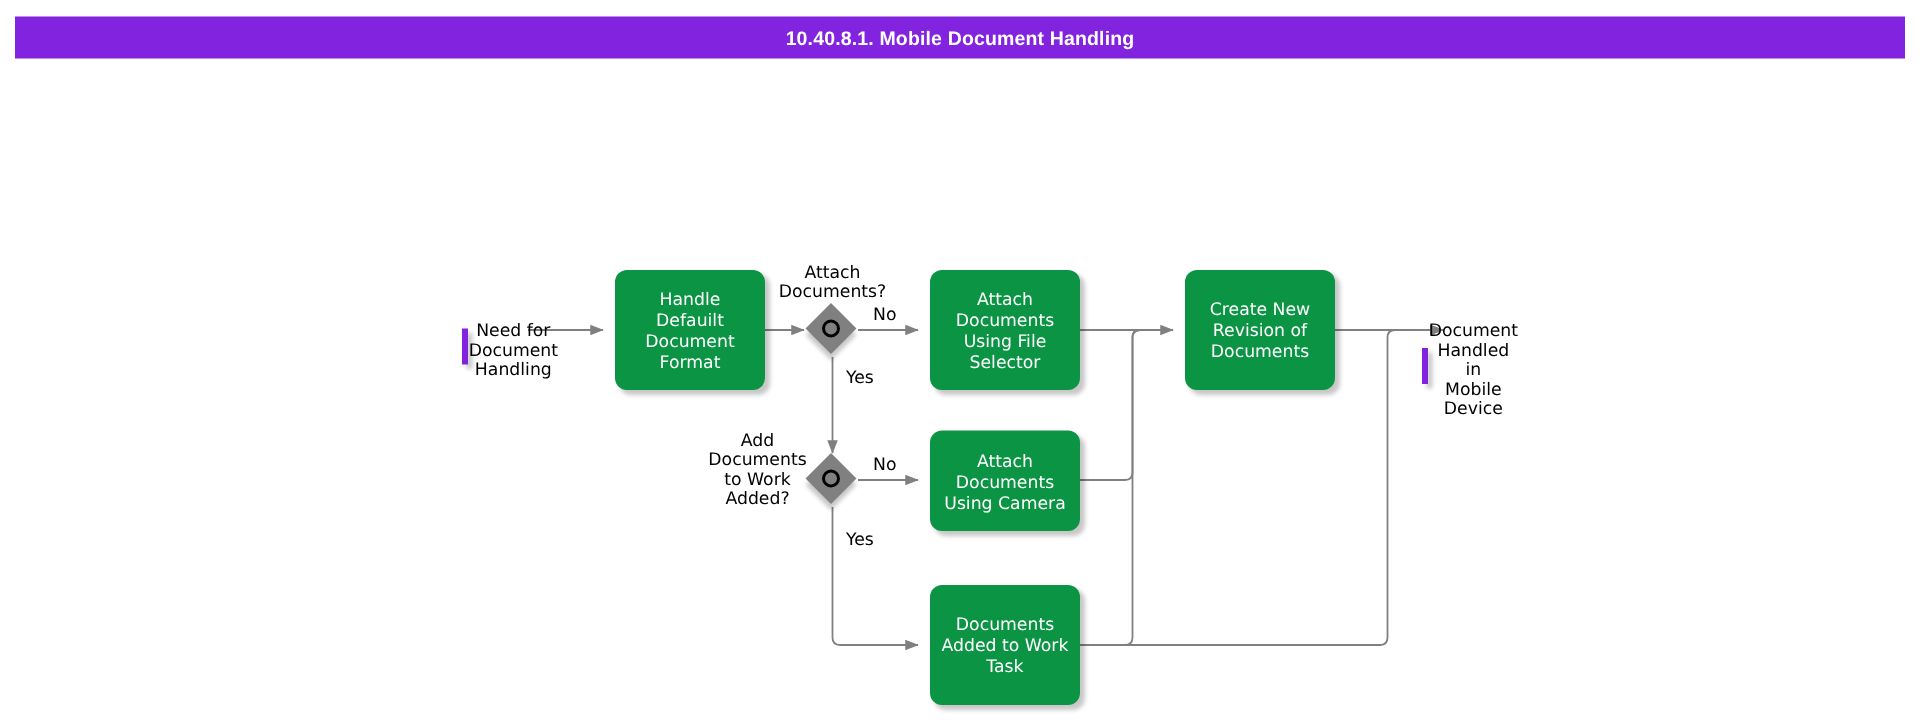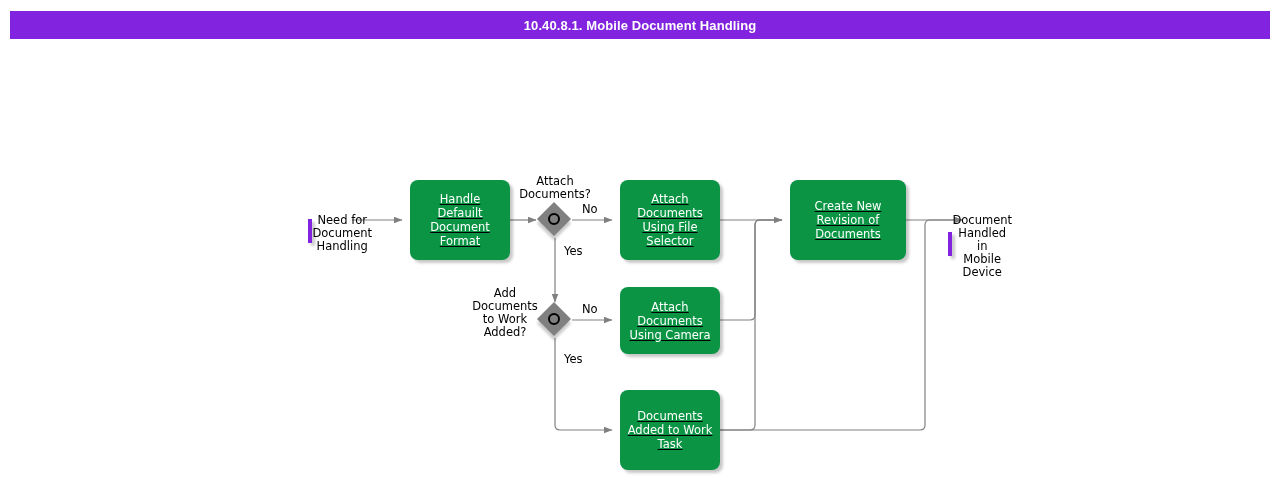--- a/index.html
+++ b/index.html
@@ -50,21 +50,20 @@
     top: 0;
     width: 1280px;
     height: 480px;
     pointer-events: none;
   }
 
   
   .node {
     position: absolute;
     box-sizing: border-box;
-    text-decoration: underline;
   }
 
   
   .task {
     background: #0b9444;
     border-radius: 8px;
     box-shadow: 3px 3px 3px rgba(0,0,0,0.22);
     display: flex;
     align-items: center;
     justify-content: center;
@@ -235,21 +234,21 @@
 Documents
 Using Camera</span>
   </div>
 
   <div class="node task" style="left:620px; top:390px; width:100px; height:80px;">
     <span class="task-label">Documents
 Added to Work
 Task</span>
   </div>
 
-  <div class="node task" style="left:790px; top:180px; width:116px; height:80px;">
+  <div class="node task" style="left:790px; top:180px; width:100px; height:80px;">
     <span class="task-label">Create New
 Revision of
 Documents</span>
   </div>
 
   <div class="event-wrap" style="left:948px; top:208px; width:64px;">
     <div class="event-square"></div>
     <div class="event-label">Document
 Handled in
 Mobile

